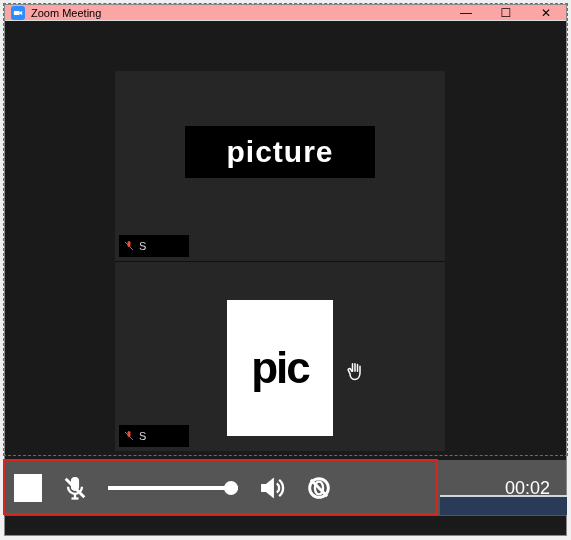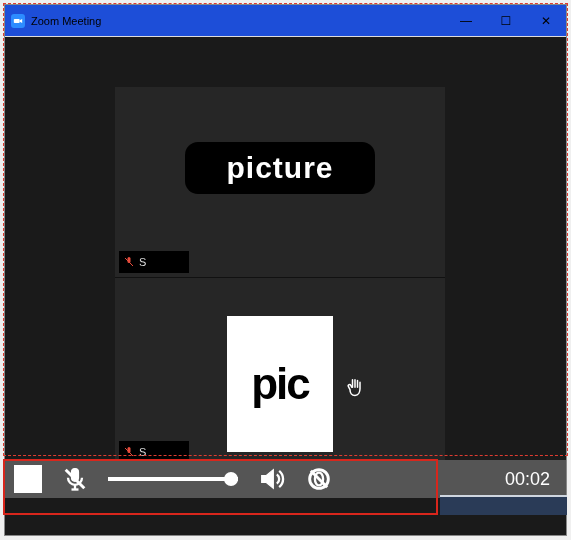--- a/index.html
+++ b/index.html
@@ -16,22 +16,22 @@
     left: 4px;
     top: 4px;
     width: 563px;
     height: 532px;
     background: #fff;
     border: 1px solid #888;
     display: flex;
     flex-direction: column;
   }
   .titlebar {
-    height: 32px;
-    background: #1d4ed8;
+    height: 16px;
+    background: #fca5a5;
     display: flex;
     align-items: center;
     font-size: 11px;
     color: #000;
     border-bottom: 1px solid #ddd;
   }
   .titlebar .app-icon {
     width: 14px; height: 14px;
     background: #2D8CFF;
     border-radius: 3px;
@@ -75,21 +75,20 @@
   .pic-black {
     position: absolute;
     left: 70px; top: 55px;
     width: 190px; height: 52px;
     background: #000;
     color: #fff;
     font-weight: 900;
     font-size: 30px;
     display: flex; align-items: center; justify-content: center;
     letter-spacing: 1px;
-    border-radius: 13px;
   }
   .pic-white {
     position: absolute;
     left: 112px; top: 38px;
     width: 106px; height: 136px;
     background: #fff;
     color: #000;
     font-weight: 700;
     font-size: 44px;
     display: flex; align-items: center; justify-content: center;
@@ -133,21 +132,21 @@
     width: 435px; height: 56px;
     border: 2px solid #d8261c;
     pointer-events: none;
   }
 
   .media-bar {
     position: absolute;
     left: 4px;
     top: 460px;
     width: 562px;
-    height: 38px;
+    height: 56px;
     background: #555;
     display: flex;
     align-items: center;
     color: #fff;
     padding: 0 10px;
     gap: 18px;
   }
   .stop-btn {
     width: 28px; height: 28px;
     background: #fff;

